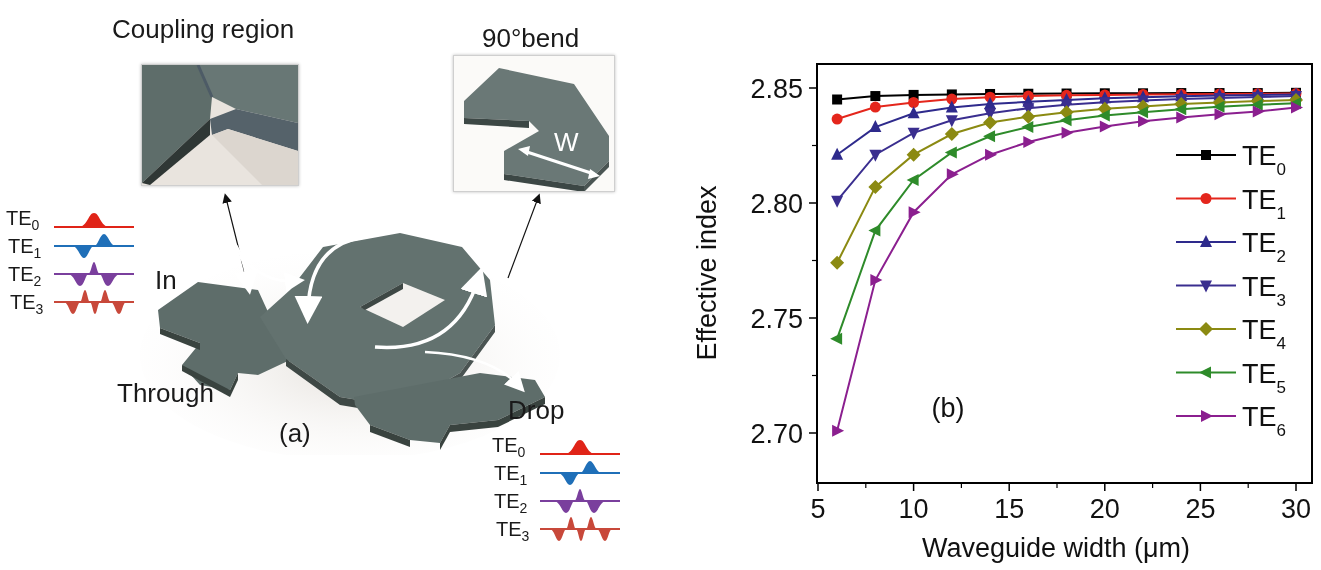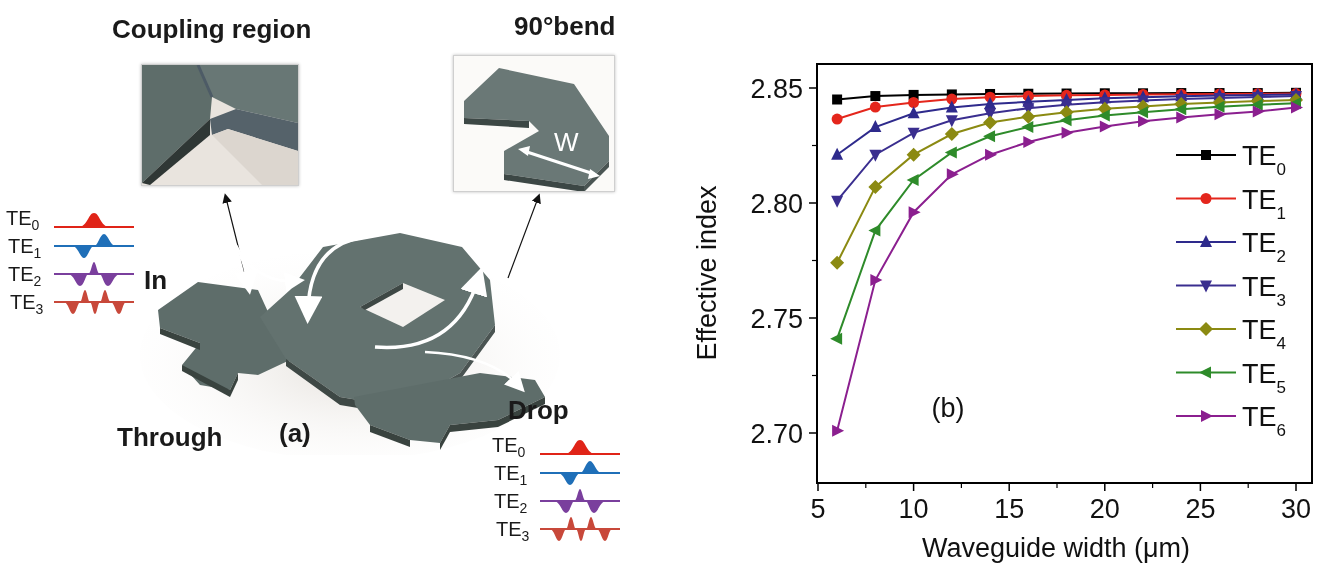--- a/index.html
+++ b/index.html
@@ -1,30 +1,30 @@
 <!DOCTYPE html>
 <html><head>
 <meta charset="utf-8">
 <style>
   html,body{margin:0;padding:0;background:#fff;}
   body{width:1321px;height:570px;position:relative;overflow:hidden;font-family:"Liberation Sans",sans-serif;color:#111;}
   .abs{position:absolute;}
-  .lbl{font-size:26px;color:#1a1a1a;white-space:nowrap;font-weight:bold;}
+  .lbl{font-size:26px;color:#1a1a1a;white-space:nowrap;}
   .mode-lbl{font-size:20px;color:#1a1a1a;white-space:nowrap;}
   .mode-lbl sub{font-size:14px;}
   svg text{font-family:"Liberation Sans",sans-serif;}
   .inset{background:#f6f4f1;border:1px solid #cfcfcf;box-shadow:0 0 3px rgba(0,0,0,.25);}
 </style>
 </head>
 <body>
 
 <div class="abs" style="left:0;top:0;width:660px;height:570px;">
 
   <div class="abs lbl" style="left:112px;top:14px;">Coupling region</div>
-  <div class="abs lbl" style="left:482px;top:11px;margin-left:32px;">90°bend</div>
+  <div class="abs lbl" style="left:482px;top:23px;">90°bend</div>
 
   <div class="abs inset" style="left:141px;top:64px;width:156px;height:120px;overflow:hidden;">
     <svg width="156" height="120">
       <rect x="0" y="0" width="156" height="120" fill="#e9e4de"></rect>
       <polygon points="0,0 56,0 70,32 68,54 0,118" fill="#5e6d6a"></polygon>
       <polygon points="0,118 68,54 68,70 8,120" fill="#2f3735"></polygon>
       <polygon points="56,0 156,0 156,58 94,44 70,32" fill="#687775"></polygon>
       <polygon points="68,54 94,44 156,58 156,86 86,64 70,70" fill="#55626a"></polygon>
       <polygon points="70,70 86,64 156,86 156,120 120,120" fill="#dcd6cf"></polygon>
       <line x1="56" y1="0" x2="70" y2="32" stroke="#4d5b66" stroke-width="3"></line>
@@ -83,22 +83,22 @@
     <polygon points="300,218 310,200 310,207 300,225" fill="#39433f"></polygon>
     <polygon points="310,200 358,195 405,172 405,179 358,202 310,207" fill="#39433f"></polygon>
 
     <path d="M78,8 Q100,10 108,58" stroke="#fff" stroke-width="3" fill="none" marker-end="url(#wa)"></path>
     <path d="M78,8 Q118,60 155,56" stroke="#fff" stroke-width="2.5" fill="none" marker-end="url(#wa)"></path>
     <path d="M224,12 Q170,20 168,85" stroke="#fff" stroke-width="3.5" fill="none" marker-end="url(#wa)"></path>
     <path d="M235,122 Q315,128 338,55" stroke="#fff" stroke-width="3.5" fill="none" marker-end="url(#wa)"></path>
     <path d="M285,127 Q350,130 378,160" stroke="#fff" stroke-width="2.5" fill="none" marker-end="url(#wa)"></path>
   </svg>
 
-  <div class="abs lbl" style="left:144px;top:265px;">In</div>
-  <div class="abs lbl" style="left:117px;top:378px;margin-top:44px;">Through</div>
+  <div class="abs lbl" style="left:155px;top:265px;">In</div>
+  <div class="abs lbl" style="left:117px;top:378px;">Through</div>
   <div class="abs lbl" style="left:508px;top:395px;">Drop</div>
   <div class="abs lbl" style="left:279px;top:418px;">(a)</div>
 
   <div class="abs" style="left:6px;top:205px;">
     <div style="position:relative;height:28px;width:140px;">
       <span class="abs mode-lbl" style="left:0;top:2px;"><span>TE</span><sub>0</sub></span>
       <svg class="abs" style="left:48px;top:2px;" width="80" height="24">
           <path d="M0,20 L24,20 C34,20 34,6 40,6 C46,6 46,20 56,20 L80,20 Z" fill="#e02418"></path>
           <line x1="0" y1="20" x2="80" y2="20" stroke="#e02418" stroke-width="2"></line>
         </svg>

